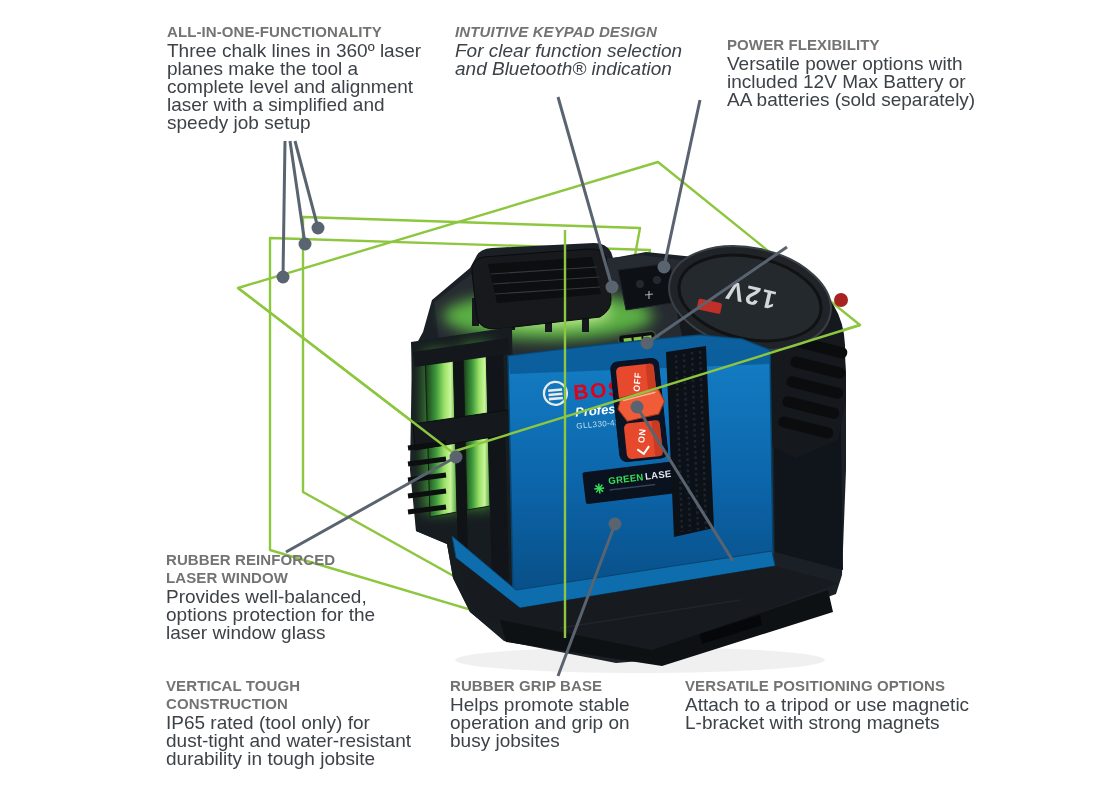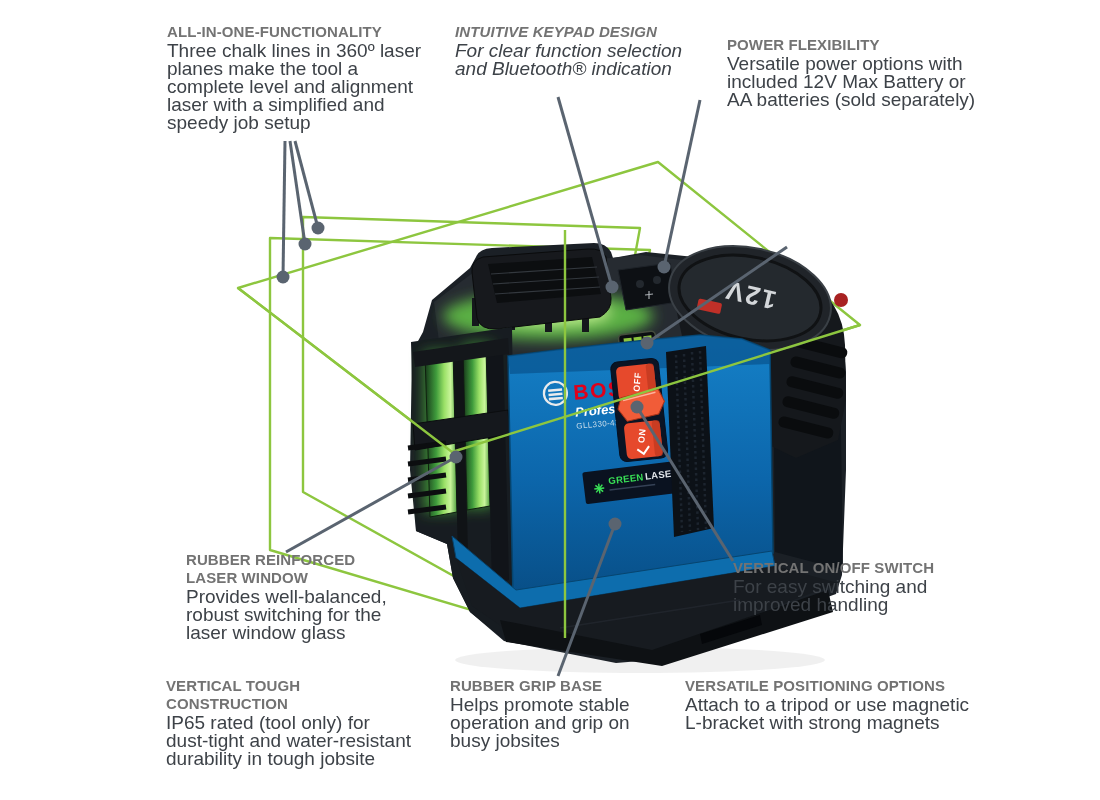--- a/index.html
+++ b/index.html
@@ -16,21 +16,21 @@
   }
   .feat-body div{
     font-size:19px;color:#3d4248;line-height:18px;letter-spacing:0px;white-space:nowrap;
   }
   .feat-title{margin-bottom:1px;}
   
   .f0{left:167px;top:23px;}
   .f1{left:455px;top:23px;font-style:italic;}
   .f2{left:727px;top:23px;margin-top:13px;}
   .f3{left:786px;top:210px;}
-  .f4{left:166px;top:551px;margin-left:20px;}
+  .f4{left:166px;top:551px;}
   .f5{left:733px;top:559px;}
   .f6{left:166px;top:677px;}
   .f7{left:450px;top:677px;}
   .f8{left:685px;top:677px;}
 </style>
 </head>
 <body>
 
 <div id="stage">
 
@@ -286,34 +286,25 @@
   </div>
 
 
   <div class="feat f4">
     <div class="feat-title">
       <div>RUBBER REINFORCED</div>
       <div>LASER WINDOW</div>
     </div>
     <div class="feat-body">
       <div>Provides well-balanced,</div>
-      <div>robust switching for the</div>
+      <div>options protection for the</div>
       <div>laser window glass</div>
     </div>
   </div>
 
-  <div class="feat f5">
-    <div class="feat-title">
-      <div>VERTICAL ON/OFF SWITCH</div>
-    </div>
-    <div class="feat-body">
-      <div>For easy switching and</div>
-      <div>improved handling</div>
-    </div>
-  </div>
 
   <div class="feat f6">
     <div class="feat-title">
       <div>VERTICAL TOUGH</div>
       <div>CONSTRUCTION</div>
     </div>
     <div class="feat-body">
       <div>IP65 rated (tool only) for</div>
       <div>dust-tight and water-resistant</div>
       <div>durability in tough jobsite</div>

